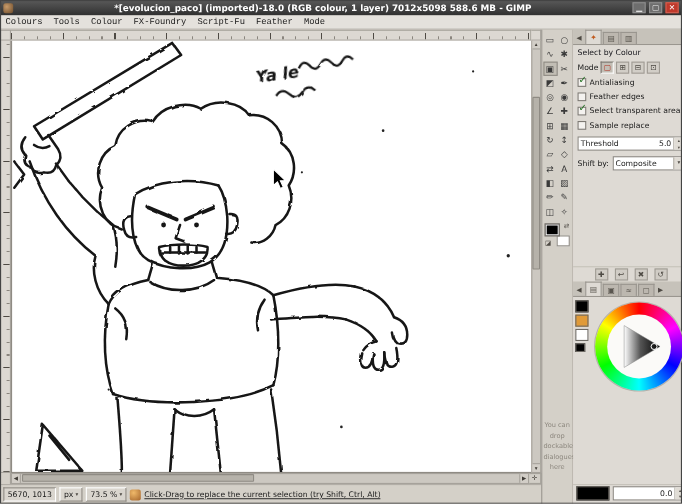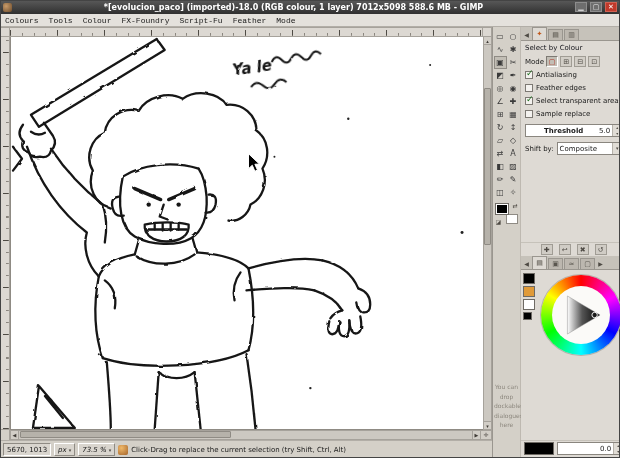--- a/index.html
+++ b/index.html
@@ -49,24 +49,24 @@
   .hscroll-spacer{width:10px;flex:0 0 10px;background:#d4d0c8;border-right:1px solid #a6a29b;}
   .hscroll{flex:1;background:#ccc8c1;border:1px solid #a6a29b;display:flex;position:relative;}
   .scroll-arrow-h{width:8px;flex:0 0 8px;background:#d2cec7;border-right:1px solid #a6a29b;font-size:5px;line-height:8px;text-align:center;color:#3f3b36;}
   .scroll-arrow-h.right{border-left:1px solid #a6a29b;border-right:none;margin-left:auto;}
   .hthumb{position:absolute;top:0;height:7px;left:9px;width:45%;background:#b6b2aa;border:1px solid #8f8b84;border-radius:1px;}
   .nav-btn{width:11px;flex:0 0 11px;background:#d2cec7;border:1px solid #a6a29b;border-left:none;font-size:6px;line-height:8px;text-align:center;color:#4e4a44;}
 
   
   .statusbar{height:18px;flex:0 0 18px;background:#d4d0c8;border-top:1px solid #b2aea7;display:flex;align-items:center;gap:3px;padding:0 3px;font-size:7px;}
   .cell{height:13px;display:flex;align-items:center;padding:0 3px;border:1px solid;border-color:#8f8b84 #fff #fff #8f8b84;background:#d9d5ce;white-space:nowrap;}
-  .combo-cell{height:13px;display:flex;align-items:center;gap:2px;padding:0 3px;border:1px solid;border-color:#fff #8f8b84 #8f8b84 #fff;background:#d9d5ce;white-space:nowrap;font-style:italic;}
+  .combo-cell{height:13px;display:flex;align-items:center;gap:2px;padding:0 3px;border:1px solid;border-color:#fff #8f8b84 #8f8b84 #fff;background:#d9d5ce;white-space:nowrap;}
   .combo-cell .dd{font-size:5px;color:#4e4a44;}
   .wilber-icon{width:10px;height:10px;border-radius:2px;background:radial-gradient(circle at 35% 30%,#f0b96a,#a4642a);flex:0 0 10px;}
-  .status-msg{white-space:nowrap;overflow:hidden;}
+  .status-msg{white-space:nowrap;overflow:hidden;text-decoration:underline;}
 
   
   .right-pane{flex:1;display:flex;border-left:1px solid #9a968f;background:#d4d0c8;min-height:0;}
 
   .toolbox-strip{width:28px;flex:0 0 28px;display:flex;flex-direction:column;align-items:center;padding-top:3px;border-right:1px solid #beb9b1;}
   .tools{display:grid;grid-template-columns:13px 13px;}
   .tool{width:13px;height:13px;font-size:8px;line-height:12px;text-align:center;color:#3a3a3a;border:1px solid transparent;}
   .tool.active{background:#c2beb5;border:1px solid #8f8b84;}
   .fgbg{width:22px;height:20px;position:relative;margin-top:5px;flex:0 0 20px;}
   .fg-swatch{position:absolute;top:0;left:0;width:12px;height:10px;background:#000;border:1px solid #fff;outline:1px solid #6e6a64;z-index:2;}
@@ -86,21 +86,21 @@
   .options{flex:1;background:#dedad4;padding:3px 4px;font-size:7px;display:flex;flex-direction:column;gap:3px;min-height:0;overflow:hidden;}
   .opt-title{font-size:7px;color:#14141a;padding-bottom:1px;}
   .mode-row{display:flex;align-items:center;gap:2px;}
   .modebtn{width:12px;height:11px;border:1px solid #a09c94;background:#d2cec7;font-size:7px;line-height:10px;text-align:center;color:#4e4a44;}
   .modebtn.pressed{background:#c2beb5;border-color:#7d7973 #fff #fff #7d7973;color:#b03020;}
   .opt-row{display:flex;align-items:center;gap:3px;height:10px;}
   .cbox{width:8px;height:8px;flex:0 0 8px;border:1px solid #7d7973;background:#f4f2ef;position:relative;}
   .check{position:absolute;top:-3px;left:0;font-size:9px;line-height:9px;color:#1c6e1c;font-weight:bold;}
   .opt-label{white-space:nowrap;overflow:hidden;}
   .spinscale{height:13px;display:flex;align-items:center;border:1px solid #8a867f;background:#fff;margin-top:2px;}
-  .spinscale .ss-label{flex:1;padding-left:18px;font-weight:bold;}
+  .spinscale .ss-label{flex:1;padding-left:2px;}
   .spinscale .ss-value{padding-right:2px;}
   .steppers{width:9px;height:100%;display:flex;flex-direction:column;border-left:1px solid #b5b1aa;}
   .steppers span{flex:1;font-size:4px;line-height:5px;text-align:center;color:#4e4a44;background:#e0dcd5;}
   .selectby-row{display:flex;align-items:center;gap:3px;margin-top:2px;}
   .combo{flex:1;height:13px;display:flex;align-items:center;border:1px solid #8a867f;background:#fff;padding-left:2px;}
   .combo .dd{margin-left:auto;width:9px;text-align:center;font-size:5px;color:#4e4a44;border-left:1px solid #b5b1aa;background:#e0dcd5;align-self:stretch;line-height:11px;}
 
   .opt-footer{height:14px;flex:0 0 14px;background:#dedad4;border-top:1px solid #c6c2ba;display:flex;align-items:center;justify-content:center;gap:6px;}
   .iconbtn{width:12px;height:11px;border:1px solid #a09c94;background:#d0ccc5;font-size:7px;line-height:10px;text-align:center;color:#4e4a44;}
 

